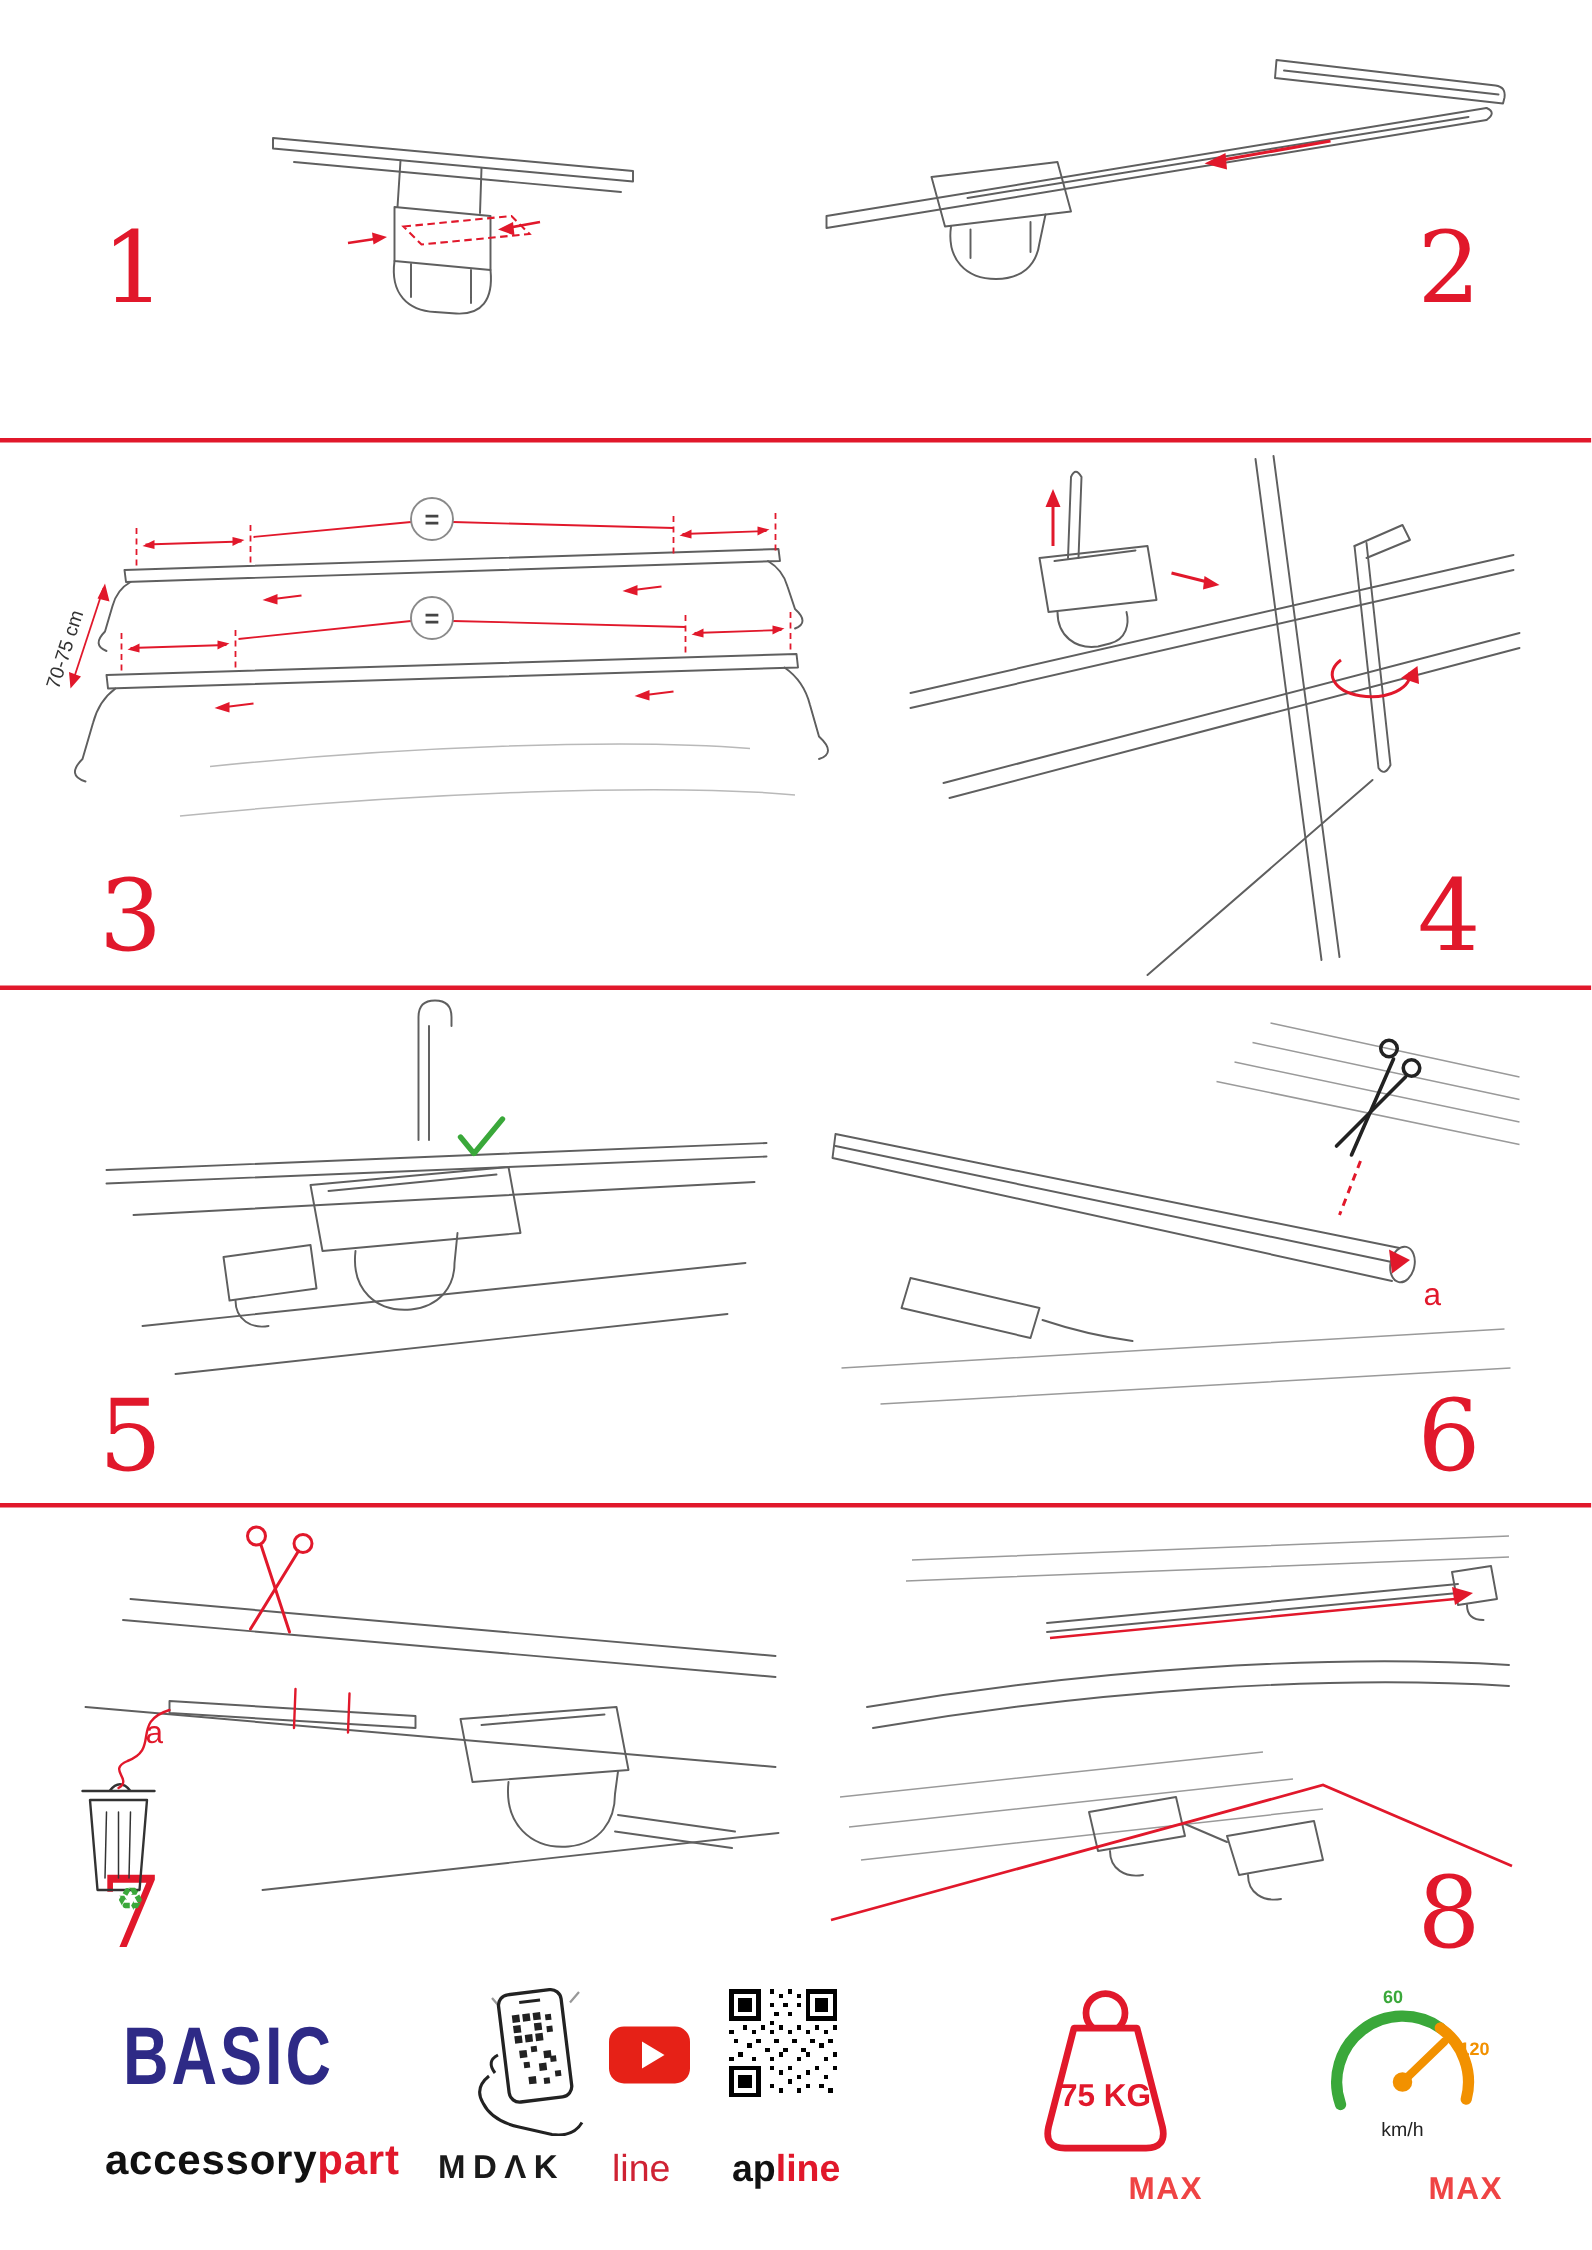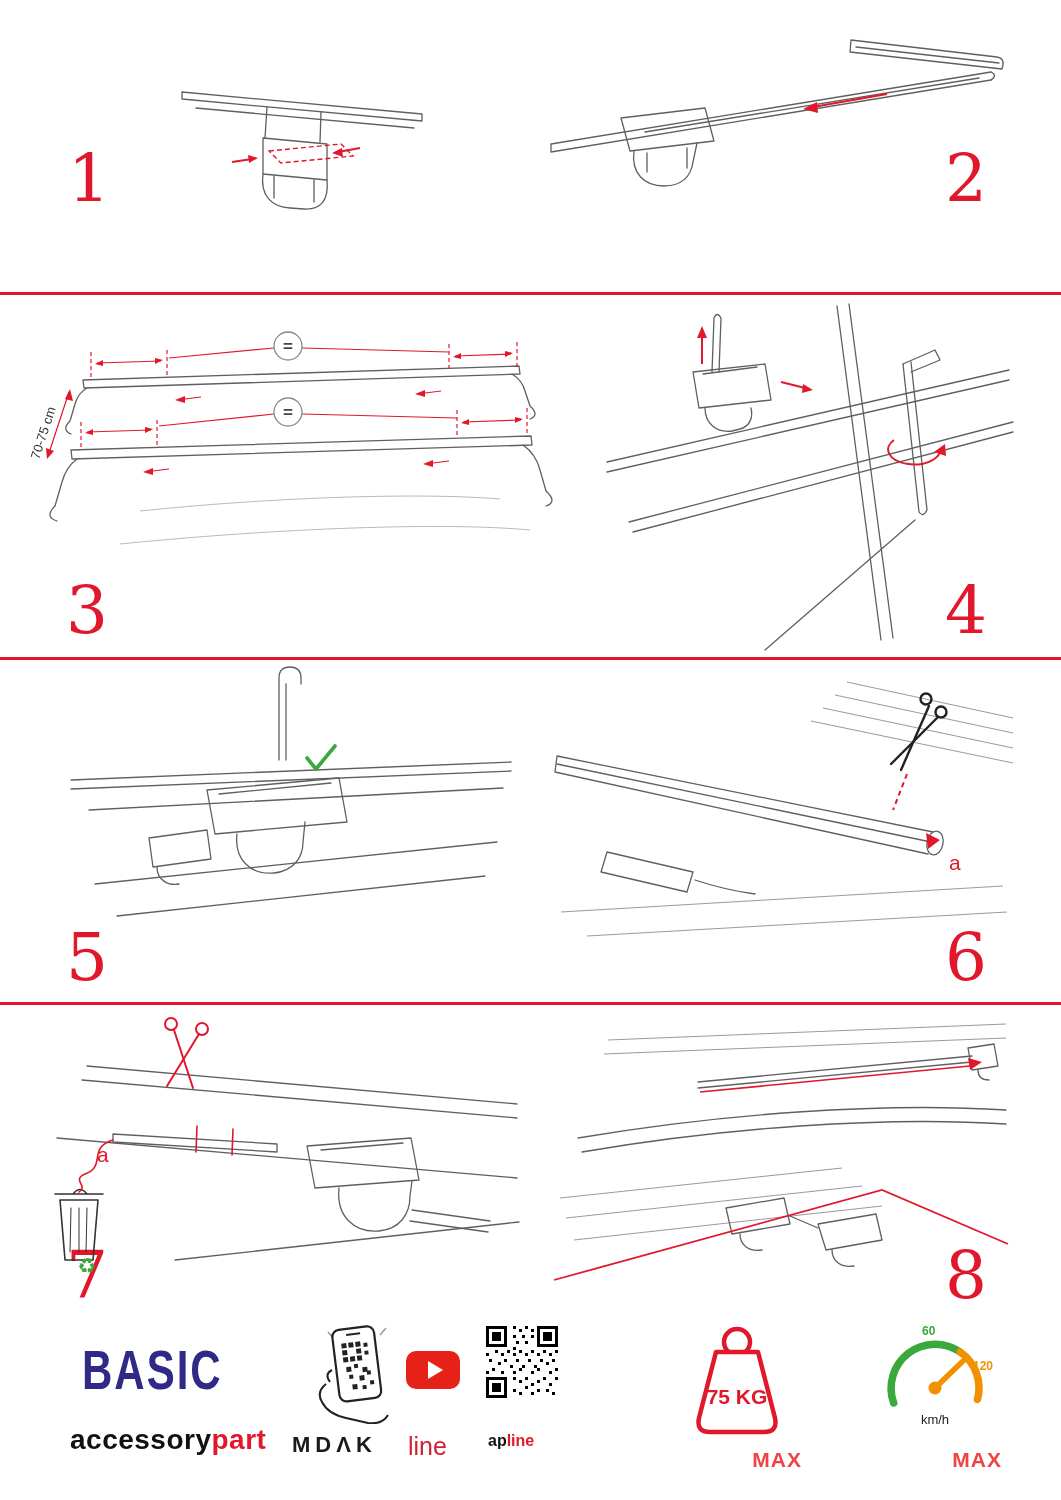--- a/index.html
+++ b/index.html
@@ -17,21 +17,21 @@
   .brand {
     position:absolute; left:82px; top:1340px;
     font-size:42px; font-weight:700; letter-spacing:2px;
     color:#2e2a86; transform:scaleY(1.3); transform-origin:left top;
   }
   .wordmark { position:absolute; left:70px; top:1424px; font-size:28px; font-weight:700; letter-spacing:0.5px; }
   .wm-black { color:#111111; }
   .wm-red { color:#e1182b; }
   .mdak { position:absolute; left:292px; top:1432px; font-size:22px; font-weight:600; letter-spacing:5px; color:#1a1a1a; }
   .ipqi { position:absolute; left:408px; top:1432px; font-size:25px; font-weight:500; color:#cf2233; }
-  .apline { position:absolute; left:488px; top:1432px; font-size:16px; font-weight:600; }
+  .apline { position:absolute; left:488px; top:1432px; font-size:25px; font-weight:600; }
   .ap-black { color:#111111; }
   .ap-red { color:#e1182b; }
   .max-label {
     position:absolute; width:130px; text-align:right;
     font-size:21px; font-weight:700; color:#ef4444; letter-spacing:1px;
   }
 </style>
 </head>
 <body>
 

